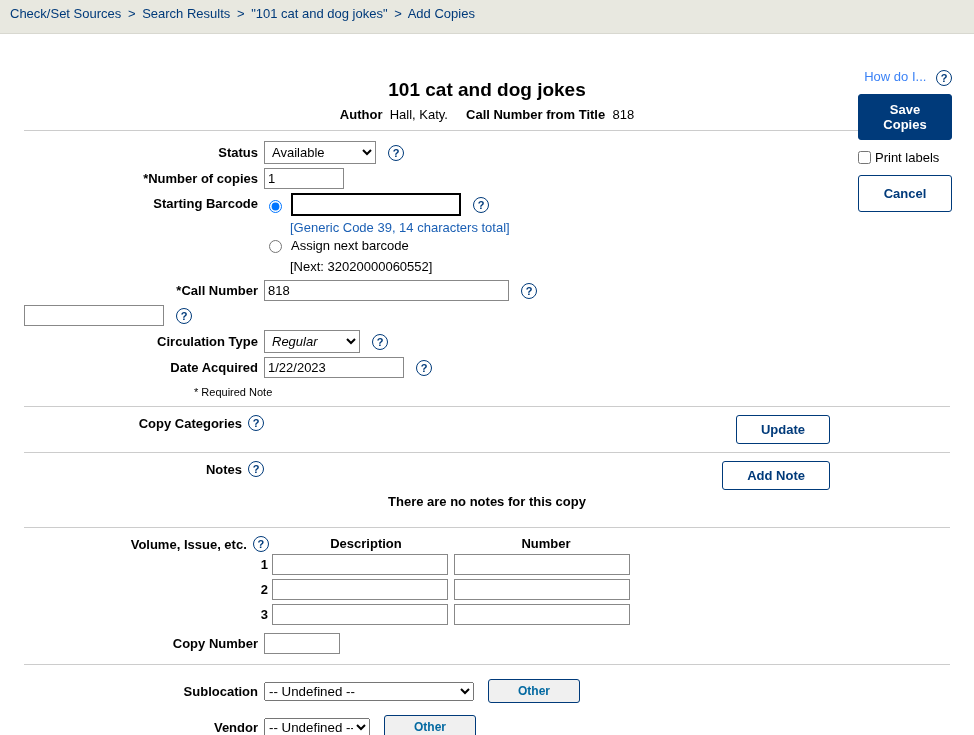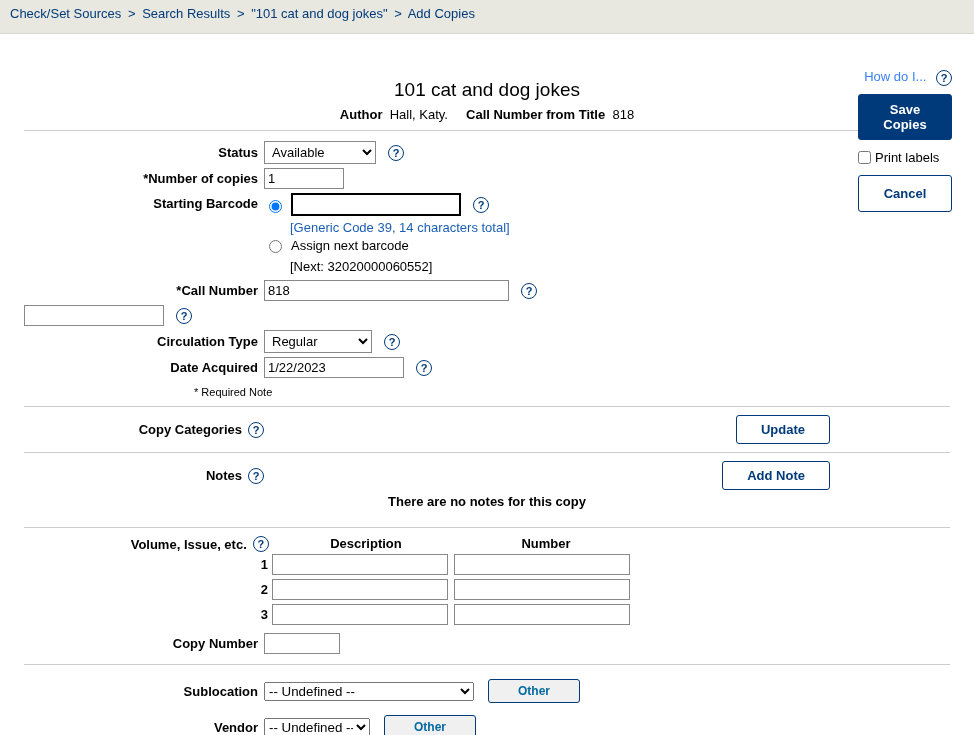--- a/index.html
+++ b/index.html
@@ -44,43 +44,43 @@
     border-radius: 3px; cursor: pointer; text-align: center;
   }
   .btn-other {
     background: #f0f0f0; color: #0369a1; border: 1px solid #003a7a;
     padding: 4px 16px; font-size: 12px; font-weight: bold;
     border-radius: 3px; cursor: pointer; text-align: center;
   }
   .check-row { display:flex; align-items:center; gap:4px; font-size: 13px; }
   .check-row input { margin:0; }
   .title-block { text-align: center; margin-top: 25px; }
-  .title-block h1 { font-size: 19px; font-weight: normal; margin: 0 0 6px 0; }
+  .title-block h1 { font-size: 19px; font-weight: bold; margin: 0 0 6px 0; }
   .title-block .meta { font-size: 13px; }
   .title-block .meta b { font-weight: bold; }
   .main-area { margin: 0 10px; }
   hr.sep { border: none; border-top: 1px solid #ccc; margin: 8px 0; }
   .form-row { display: flex; align-items: center; padding: 2px 0; }
   .form-label { width: 240px; text-align: right; font-weight: bold; padding-right: 6px; font-size: 13px; }
   .form-ctrl { display: flex; align-items: center; gap: 6px; }
   .form-ctrl select, .form-ctrl input[type=text] {
     font-size: 13px; padding: 2px 3px; border: 1px solid #888;
     background: #fff;
   }
   .status-sel { width: 112px; }
   .num-copies { width: 80px; }
   .barcode-in { width: 170px; border: 2px solid #000 !important; }
   .call-in { width: 245px; }
   .price-in { width: 140px; }
-  .circ-sel { width: 108px; }
+  .circ-sel { width: 96px; font-style: italic; }
   .date-in { width: 140px; }
   .sub-note { font-size: 13px; color: #003a7a; margin-left: 266px; margin-top: 2px; }
   .sub-note-black { font-size: 13px; color: #000; margin-left: 266px; margin-top: 4px; margin-bottom: 4px;}
   .req-note { font-size: 11px; margin-left: 170px; margin-top: 6px; margin-bottom: 6px;}
-  .section-bar { display:flex; align-items:center; justify-content:space-between; }
+  .section-bar { display:flex; align-items:flex-start; justify-content:space-between; }
   .section-bar .lbl-wrap { display:flex; align-items:center; }
   .section-bar .lbl { width:218px; text-align:right; font-weight:bold; font-size:13px; }
   .update-btn, .addnote-btn {
     background:#fff; color:#003a7a; border:1px solid #003a7a;
     padding:6px 24px; font-size:13px; font-weight:bold; border-radius:3px;
     cursor:pointer; margin-right: 120px;
   }
   .no-notes { text-align:center; font-size:13px; font-weight:bold; padding: 4px 0 10px 0; }
   .vol-head { display:flex; font-size:13px; font-weight:bold; margin-top: 6px; }
   .vol-head .blank { width: 252px; }

